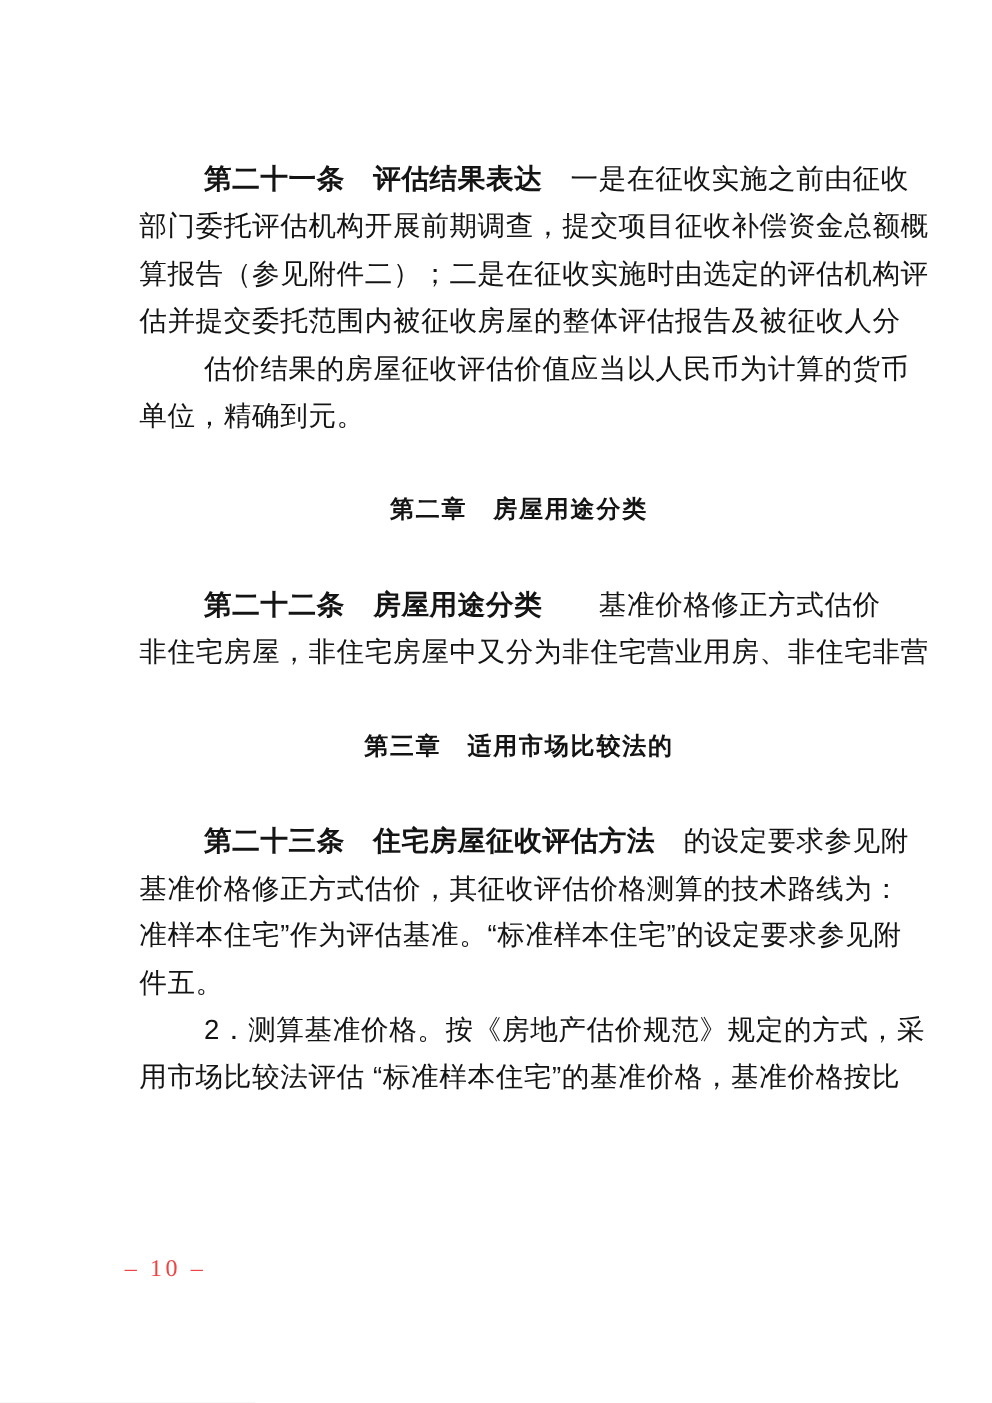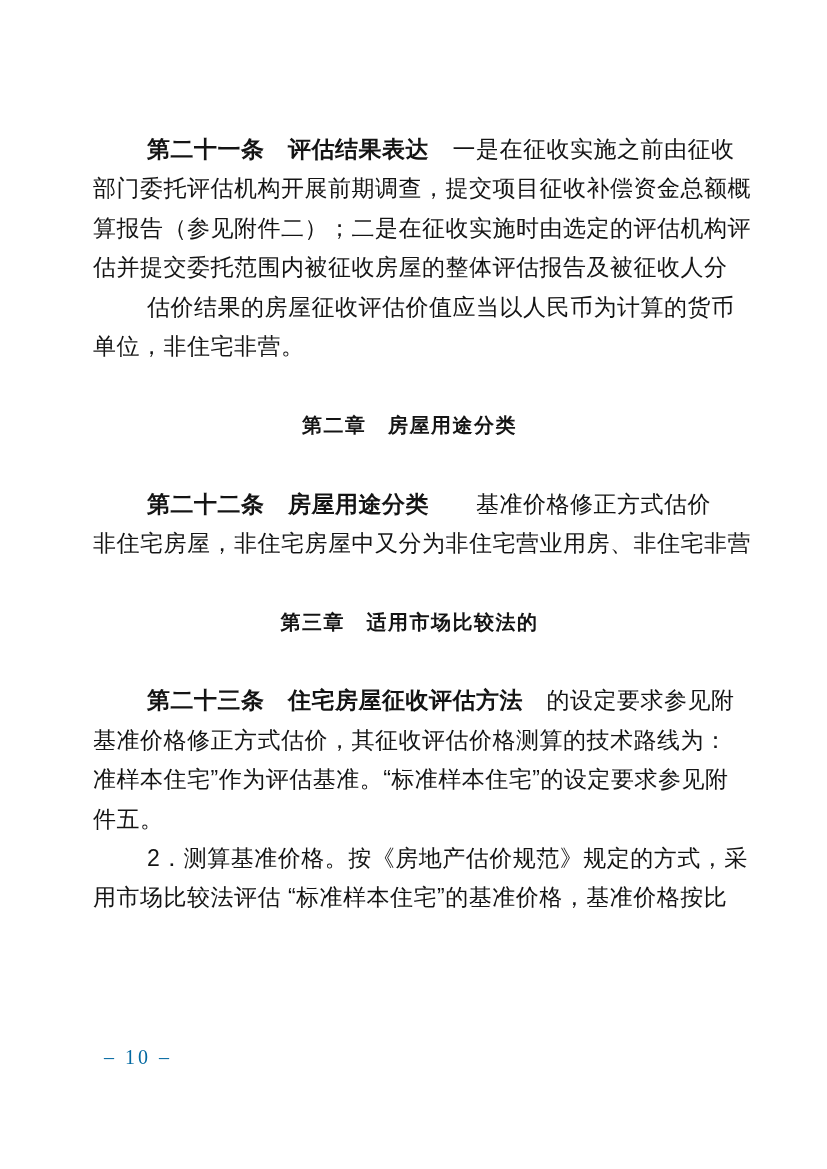--- a/index.html
+++ b/index.html
@@ -12,21 +12,21 @@
     width: 827px;
     height: 1169px;
     margin: 0 auto;
     background: #ffffff;
     font-family: "Liberation Sans", "DejaVu Sans", sans-serif;
     color: #141414;
     overflow: hidden;
   }
   .textbody {
     position: absolute;
-    left: 93px;
+    left: 116px;
     top: 130px;
     width: 633px;
     font-size: 23px;
     line-height: 39.4px;
     letter-spacing: 0.5px;
   }
   .ln {
     white-space: nowrap;
     height: 39.4px;
   }
@@ -44,36 +44,36 @@
     margin: 39.4px 0;
     text-indent: 0;
   }
   .pagenum {
     position: absolute;
     left: 104px;
     top: 1046px;
     font-family: "Liberation Serif", "DejaVu Serif", serif;
     font-size: 20px;
     letter-spacing: 3px;
-    color: #0369a1;
+    color: #ef4444;
   }
 </style>
 </head>
 <body>
 
 <div class="page">
   <div class="textbody">
 
     <div class="ln indent"><span class="lead">第二十一条　评估结果表达</span><span>　一是在征收实施之前由征收</span></div>
     <div class="ln">部门委托评估机构开展前期调查，提交项目征收补偿资金总额概</div>
     <div class="ln">算报告（参见附件二）；二是在征收实施时由选定的评估机构评</div>
     <div class="ln">估并提交委托范围内被征收房屋的整体评估报告及被征收人分</div>
 
     <div class="ln indent">估价结果的房屋征收评估价值应当以人民币为计算的货币</div>
-    <div class="ln">单位，非住宅非营。</div>
+    <div class="ln">单位，精确到元。</div>
 
     <div class="ln chapter">第二章　房屋用途分类</div>
 
     <div class="ln indent"><span class="lead">第二十二条　房屋用途分类</span><span>　　基准价格修正方式估价</span></div>
     <div class="ln">非住宅房屋，非住宅房屋中又分为非住宅营业用房、非住宅非营</div>
 
     <div class="ln chapter">第三章　适用市场比较法的</div>
 
     <div class="ln indent"><span class="lead">第二十三条　住宅房屋征收评估方法</span><span>　的设定要求参见附</span></div>
     <div class="ln">基准价格修正方式估价，其征收评估价格测算的技术路线为：</div>

